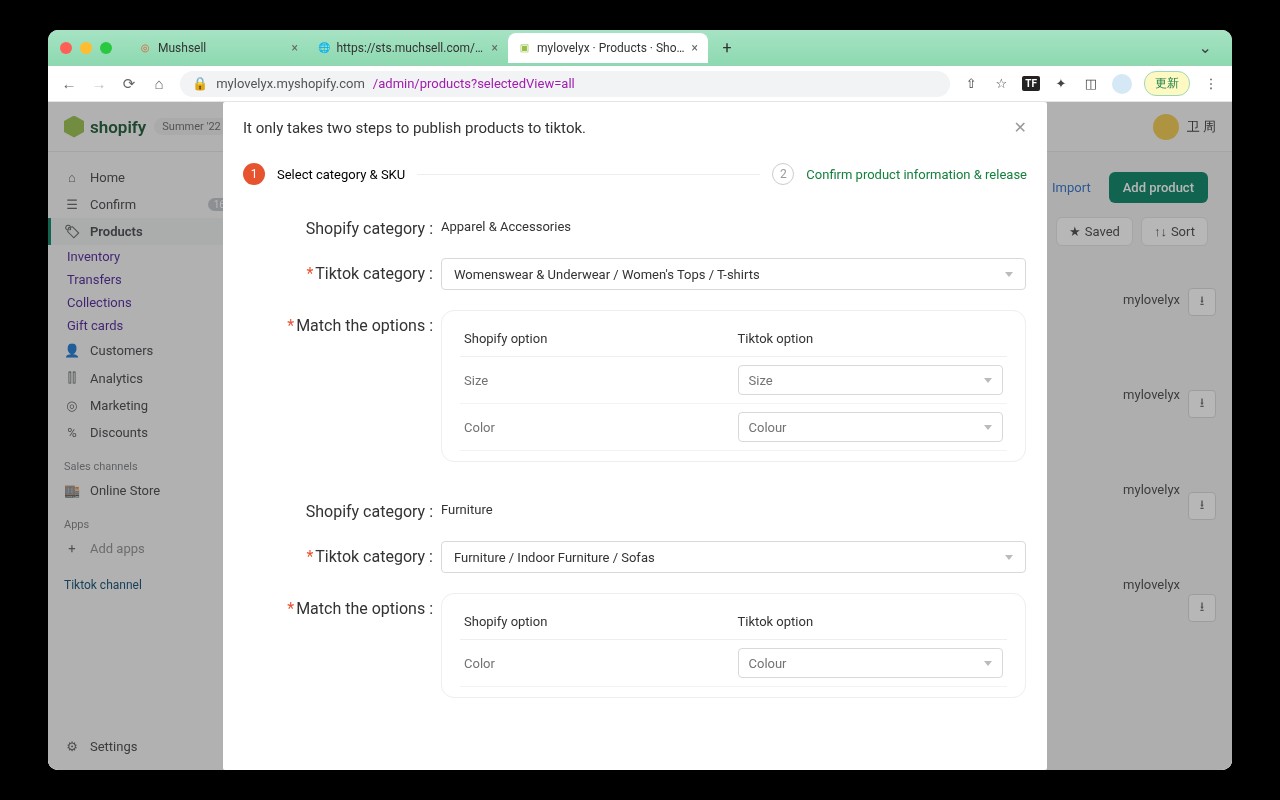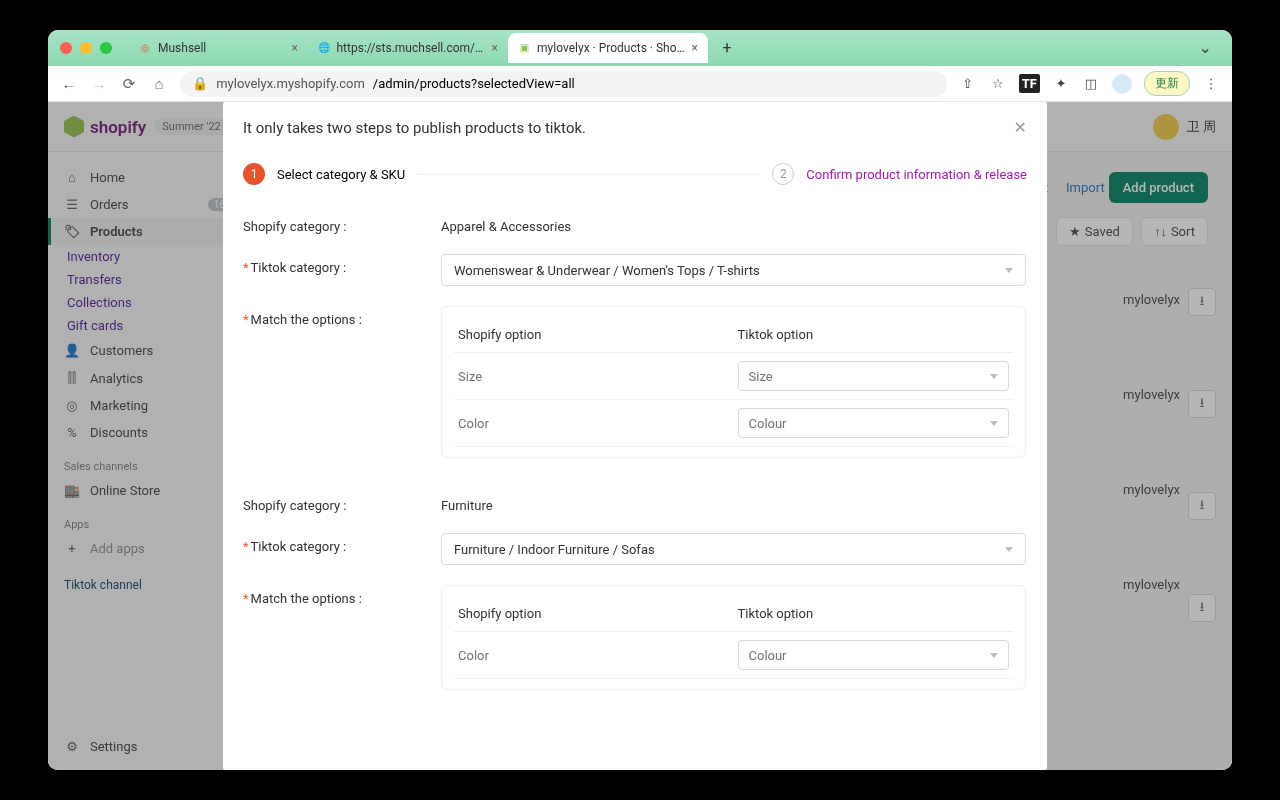--- a/index.html
+++ b/index.html
@@ -13,71 +13,71 @@
 .tab{height:30px;display:flex;align-items:center;padding:0 10px;gap:6px;font-size:12px;color:#333;border-radius:8px 8px 0 0;max-width:200px;min-width:180px}
 .tab.active{background:#fff}
 .tab .fav{width:14px;height:14px;border-radius:3px;display:flex;align-items:center;justify-content:center;font-size:10px}
 .tab .close{margin-left:auto;font-size:12px;color:#666}
 .newtab{width:26px;height:26px;display:flex;align-items:center;justify-content:center;border-radius:6px;font-size:16px;color:#333;margin-left:6px}
 .chev{margin-left:auto;padding:4px 8px;color:#444}
 .urlbar{height:36px;background:#fff;display:flex;align-items:center;padding:0 12px;gap:12px;border-bottom:1px solid #e4e4e4}
 .nav-ico{color:#666;font-size:15px;width:18px;text-align:center}
 .url-field{flex:1;height:26px;background:#f1f3f4;border-radius:14px;display:flex;align-items:center;padding:0 12px;gap:8px;font-size:13px;color:#555}
 .url-field .secure{color:#555}
-.url-path{color:#000000}
+.url-path{color:#a21caf}
 .ext-ico{width:18px;height:18px;display:flex;align-items:center;justify-content:center;font-size:13px;color:#444}
-.tf-badge{background:#222;color:#fff;font-size:13px;font-weight:700;padding:2px 3px;border-radius:2px}
+.tf-badge{background:#222;color:#fff;font-size:10px;font-weight:700;padding:2px 3px;border-radius:2px}
 .avatar-ico{width:20px;height:20px;border-radius:50%;background:#d4e8f5}
 .update-btn{border:1px solid #9fd8b8;background:#fef9c3;color:#1a7f47;font-size:12px;padding:3px 10px;border-radius:12px}
 .app{flex:1;display:flex;position:relative;background:#f6f6f7;overflow:hidden}
 .topbar{position:absolute;top:0;left:0;right:0;height:50px;background:#f6f6f7;display:flex;align-items:center;padding:0 16px;border-bottom:1px solid #e1e3e5;z-index:1}
-.logo{display:flex;align-items:center;gap:6px;font-weight:600;font-size:17px;color:#701a75}
+.logo{display:flex;align-items:center;gap:6px;font-weight:600;font-size:17px;color:#14532d}
 .logo-mark{width:20px;height:22px;background:#95bf47;clip-path:polygon(50% 0,100% 25%,100% 75%,50% 100%,0 75%,0 25%);position:relative}
 .season{font-size:11px;background:#ececec;padding:2px 8px;border-radius:10px;margin-left:8px;color:#666}
 .search{margin-left:110px;width:480px;height:32px;background:#ececee;border-radius:6px;display:flex;align-items:center;padding:0 12px;gap:8px;color:#777;font-size:13px}
 .user{margin-left:auto;display:flex;align-items:center;gap:8px;color:#333;font-size:13px}
 .user-av{width:26px;height:26px;border-radius:50%;background:#f2c84b}
 .sidebar{position:absolute;top:50px;left:0;bottom:0;width:200px;background:#f6f6f7;border-right:1px solid #e1e3e5;padding:12px 0;font-size:13px;color:#3f4246;overflow:hidden}
 .side-item{display:flex;align-items:center;gap:10px;padding:6px 16px;cursor:pointer;position:relative}
 .side-item.active{background:#edeeef;font-weight:600}
 .side-item.active::before{content:"";position:absolute;left:0;top:0;bottom:0;width:3px;background:#008060}
 .side-sub{padding-left:19px;padding-top:4px;padding-bottom:4px;color:#4c1d95}
 .side-ico{width:16px;text-align:center;color:#5c5f62}
 .side-badge{margin-left:auto;background:#bfc3c7;color:#fff;font-size:10px;border-radius:8px;padding:1px 6px}
 .side-head{padding:14px 16px 4px;font-size:11px;color:#7a7d80}
 .main{position:absolute;top:50px;left:200px;right:0;bottom:0;background:#f1f2f3;padding:20px 24px;overflow:hidden}
 .page-head{display:flex;align-items:center;margin-bottom:14px}
 .page-title{font-size:20px;font-weight:600;color:#202223}
 .link{color:#2c6ecb;margin-left:auto;margin-right:18px;font-size:13px}
-.link2{color:#2c6ecb;margin-right:4px;font-size:13px}
+.link2{color:#2c6ecb;margin-right:18px;font-size:13px}
 .btn-primary{background:#008060;color:#fff;border:none;padding:8px 14px;border-radius:6px;font-size:13px;font-weight:500}
 .toolbar{display:flex;gap:8px;margin-bottom:10px}
 .pill{border:1px solid #e1e3e5;background:#fff;color:#444;font-size:13px;padding:6px 12px;border-radius:6px;display:flex;align-items:center;gap:4px}
 .vendor-col{position:absolute;right:52px;top:140px;color:#444;font-size:13px;display:flex;flex-direction:column;gap:80px}
 .dl-col{position:absolute;right:16px;top:136px;display:flex;flex-direction:col;flex-direction:column;gap:74px}
 .dl-box{width:28px;height:28px;border:1px solid #d8d8d8;border-radius:4px;display:flex;align-items:center;justify-content:center;background:#fff;color:#666;font-size:13px}
 .dim{position:absolute;inset:0;background:rgba(50,50,50,.35);z-index:5}
 .modal{position:absolute;top:0;left:175px;right:185px;bottom:0;background:#fff;z-index:10;border-radius:2px;overflow:hidden;display:flex;flex-direction:column}
 .modal-head{padding:16px 20px;display:flex;align-items:center;font-size:15px;color:#333}
 .modal-close{margin-left:auto;color:#999;font-size:16px;cursor:pointer}
 .steps{display:flex;align-items:center;padding:10px 20px 18px;gap:12px}
 .step-num{width:22px;height:22px;border-radius:50%;display:flex;align-items:center;justify-content:center;font-size:12px}
 .step-num.act{background:#e8532f;color:#fff}
 .step-num.off{border:1px solid #ccc;color:#999;background:#fff}
 .step-label{font-size:13px}
-.step-label.off{color:#a21caf}
+.step-label.off{color:#15803d}
 .steps .line{flex:1;height:1px;background:#eee}
 .modal-body{flex:1;overflow:auto;padding:0 20px 20px}
 .form-row{display:flex;align-items:flex-start;padding:10px 0;gap:8px}
-.form-label{width:190px;font-size:13px;color:#333;padding-top:6px}
+.form-label{width:190px;text-align:right;font-size:16px;color:#333;padding-top:6px}
 .req{color:#e8532f;margin-right:2px}
 .form-val{font-size:13px;color:#333;padding-top:6px}
 .select{flex:1;max-width:585px;border:1px solid #d9d9d9;border-radius:4px;height:32px;display:flex;align-items:center;padding:0 12px;font-size:13px;color:#333;background:#fff;position:relative}
 .select::after{content:"";position:absolute;right:12px;width:0;height:0;border-left:4px solid transparent;border-right:4px solid transparent;border-top:5px solid #bbb}
-.opt-box{flex:1;max-width:585px;border:1px solid #eee;border-radius:6px;padding:10px 12px}
+.opt-box{flex:1;max-width:585px;border:1px solid #eee;border-radius:13px;padding:10px 18px}
 .opt-table{width:100%;border-collapse:collapse}
 .opt-table th{text-align:left;font-weight:400;font-size:13px;color:#333;padding:10px 4px;border-bottom:1px solid #eee}
 .opt-table td{padding:8px 4px;font-size:13px;color:#737373;border-bottom:1px solid #f3f3f3}
 .opt-table td:first-child{width:50%}
 .sel-sm{border:1px solid #d9d9d9;border-radius:4px;height:30px;display:flex;align-items:center;padding:0 10px;position:relative;background:#fff}
 .sel-sm::after{content:"";position:absolute;right:10px;width:0;height:0;border-left:4px solid transparent;border-right:4px solid transparent;border-top:5px solid #bbb}
 </style>
 </head>
 <body>
 
@@ -145,21 +145,21 @@
         </div>
     </div>
 
     <div class="sidebar">
       <div class="side-item">
           <span class="side-ico">⌂</span>
           <span>Home</span>
         </div>
       <div class="side-item">
           <span class="side-ico">☰</span>
-          <span>Orders</span>
+          <span>Confirm</span>
           <span class="side-badge">16</span>
         </div>
       <div class="side-item active">
           <span class="side-ico">🏷</span>
           <span>Products</span>
         </div>
       <div class="side-item side-sub">Inventory</div>
       <div class="side-item side-sub">Transfers</div>
       <div class="side-item side-sub">Collections</div>
       <div class="side-item side-sub">Gift cards</div>

